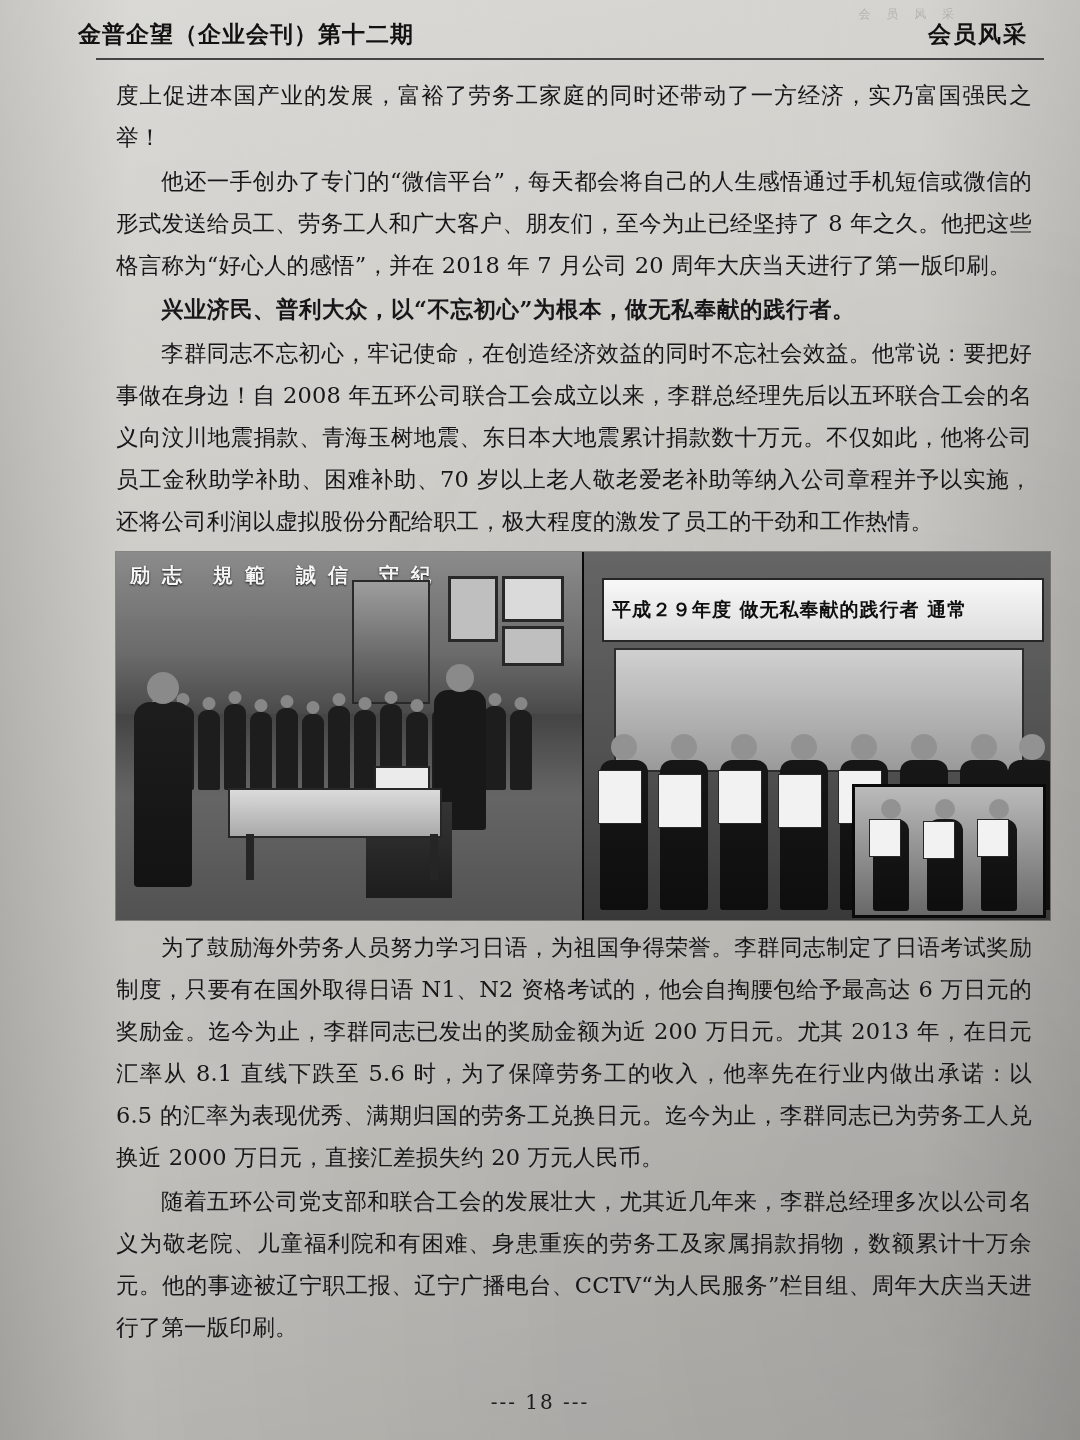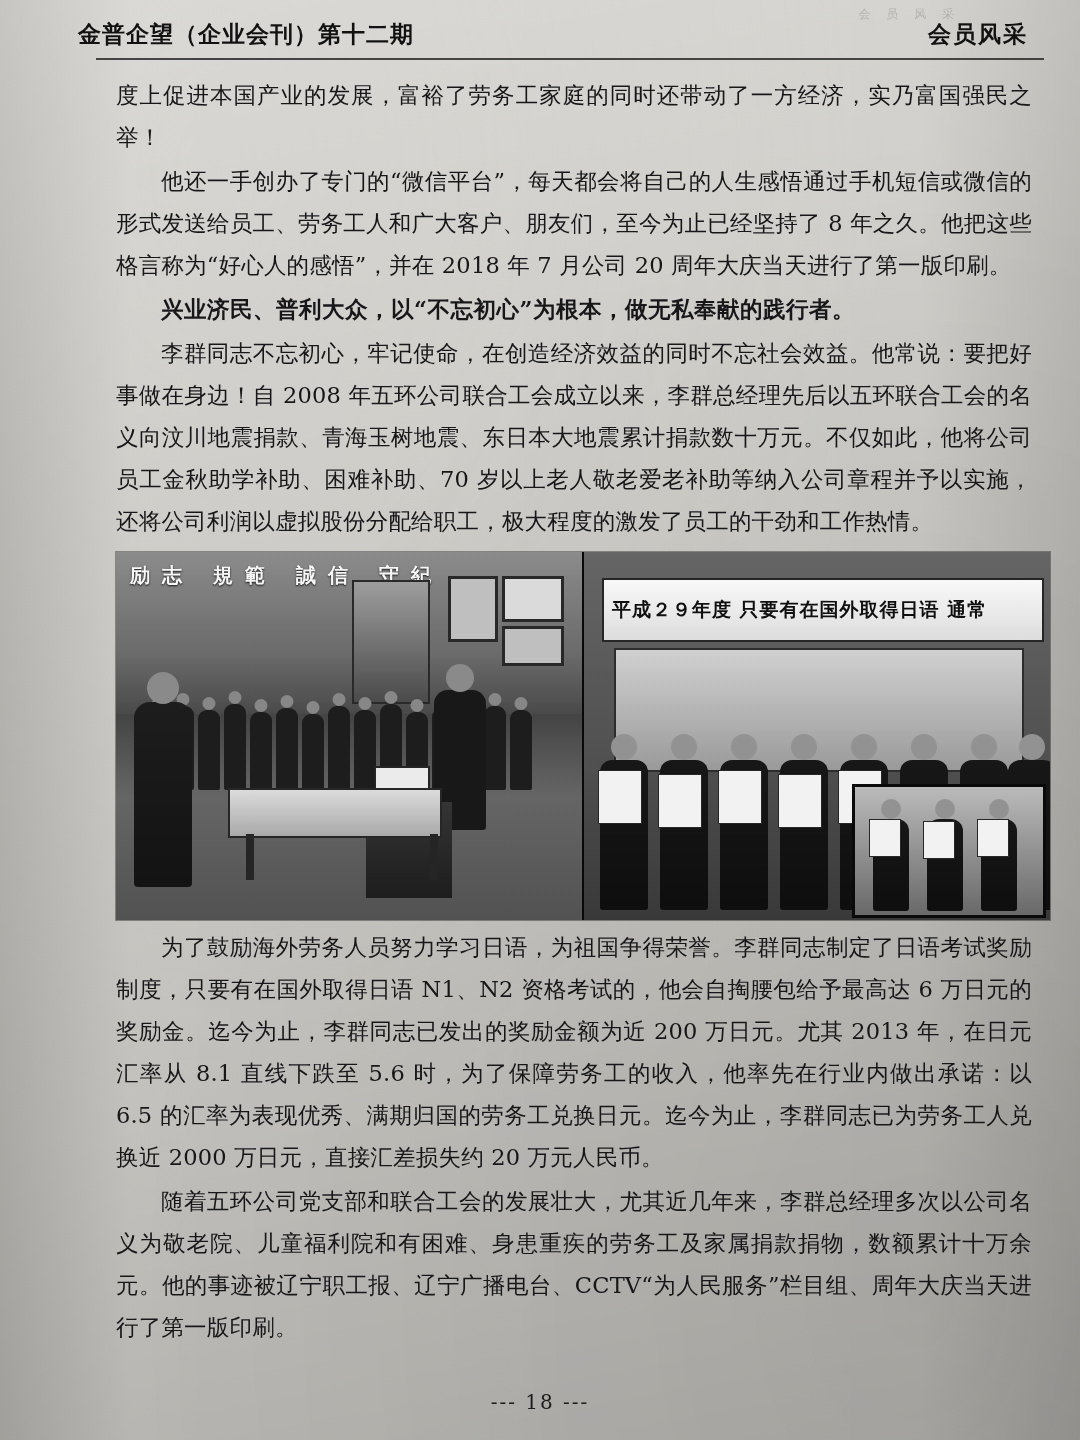--- a/index.html
+++ b/index.html
@@ -322,21 +322,21 @@
         <div class="ballot-box"></div>
         <div class="podium"></div>
         <div class="table-tennis"></div>
         <div class="table-legs"></div>
         <div class="foreground-man"></div>
       </div>
 
       <div class="photo right">
         <div class="stage-bg"></div>
         <div class="stage-banner">
-          <span>平成２９年度 只要有在国外取得日语  通常</span>
+          <span>平成２９年度 做无私奉献的践行者  通常</span>
         </div>
         <div class="screen-panel"></div>
 
         <div class="awardee" style="left:16px;"></div>
         <div class="cert" style="left:14px; bottom:96px;"></div>
         <div class="awardee" style="left:76px;"></div>
         <div class="cert" style="left:74px; bottom:92px;"></div>
         <div class="awardee" style="left:136px;"></div>
         <div class="cert" style="left:134px;bottom:96px;"></div>
         <div class="awardee" style="left:196px;"></div>

